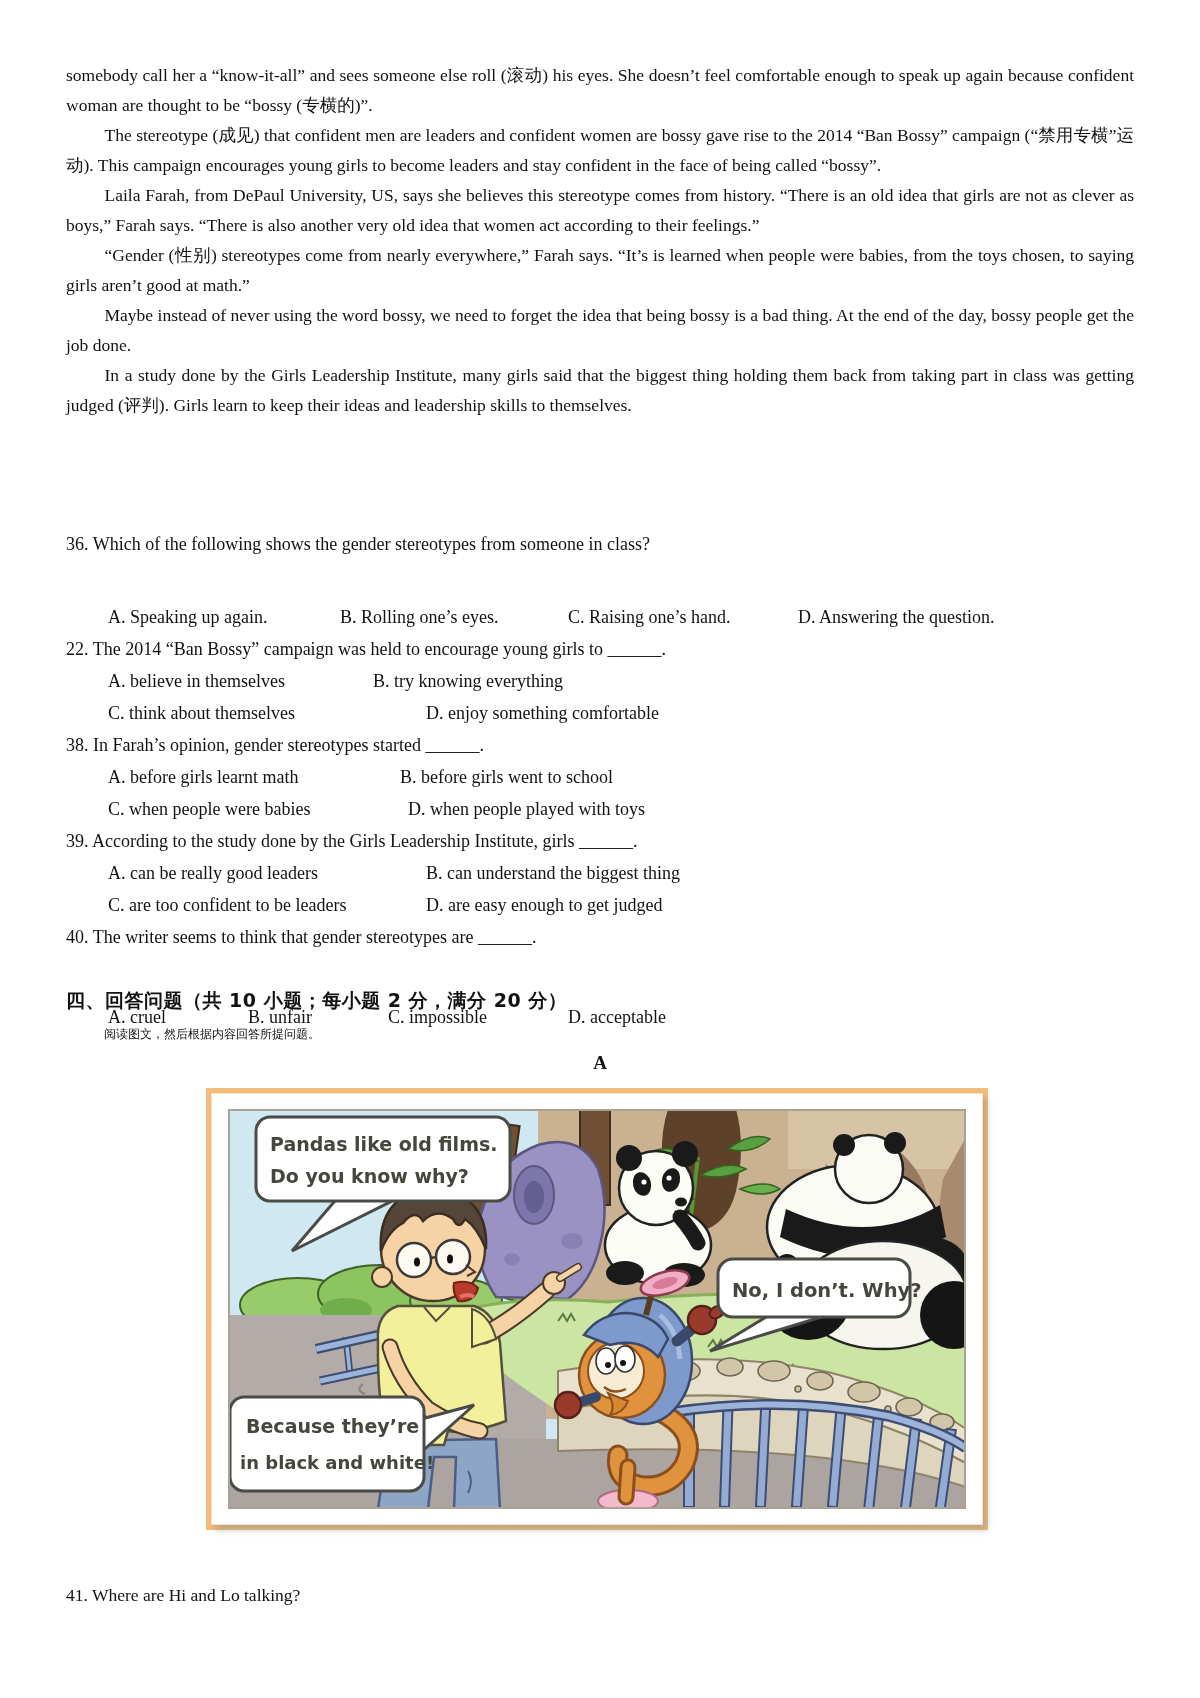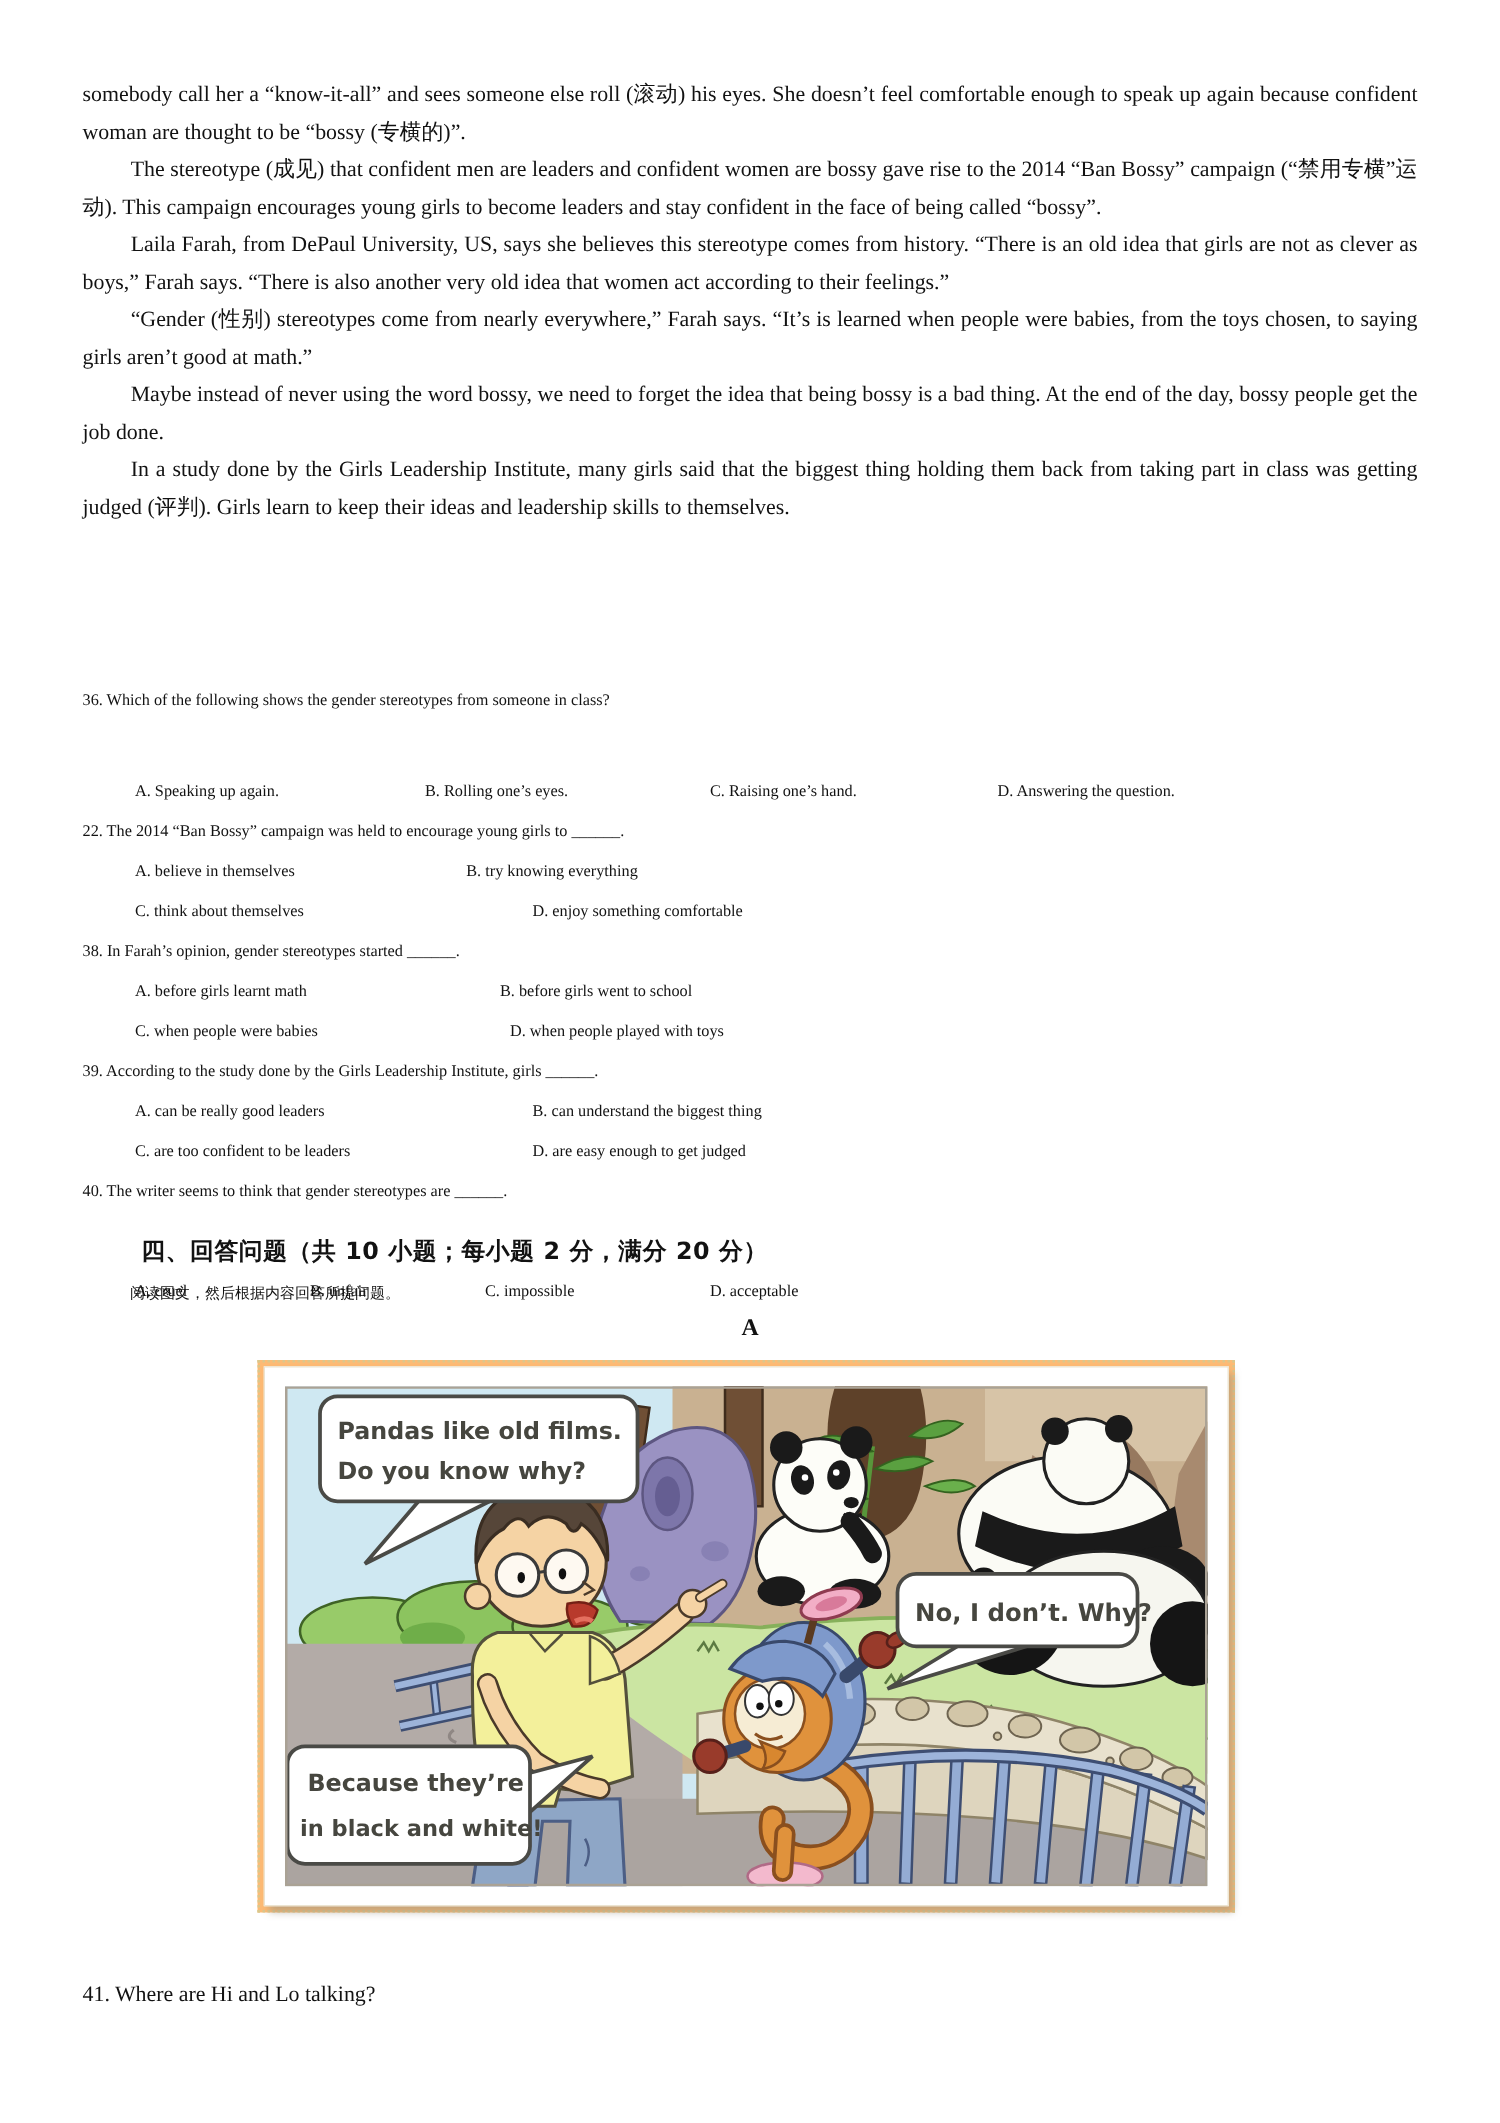--- a/index.html
+++ b/index.html
@@ -8,33 +8,33 @@
     font-family:"Liberation Serif","DejaVu Serif",serif;color:#121212;
     overflow:hidden;
   }
   .passage{
     position:absolute;left:66px;top:60px;width:1068px;
     font-size:17.5px;line-height:30px;text-align:justify;
   }
   .passage p{margin:0;text-indent:2.2em;}
   .passage p.cont{text-indent:0;}
   .questions{
-    position:absolute;left:66px;top:544px;width:1090px;
-    font-size:13px;line-height:32px;
+    position:absolute;left:66px;top:528px;width:1090px;
+    font-size:18px;line-height:32px;
   }
   .qline{white-space:nowrap;}
   .opts{padding-left:42px;white-space:nowrap;}
   .opts span{display:inline-block;}
   .w232{width:232px;} .w228{width:228px;} .w230{width:230px;margin-top:41px;}
   .w265{width:265px;} .w318{width:318px;} .w292{width:292px;}
   .w300{width:300px;} .w140{width:140px;} .w180{width:180px;margin-top:48px;}
   .sec-title{
     position:absolute;left:66px;top:988px;
     font-family:"DejaVu Sans","Liberation Sans",sans-serif;
-    font-weight:bold;font-size:19px;letter-spacing:0.5px;margin-left:47px;
+    font-weight:bold;font-size:19px;letter-spacing:0.5px;
   }
   .sec-instr{position:absolute;left:104px;top:1026px;font-size:12px;}
   .part-label{
     position:absolute;left:66px;top:1052px;width:1068px;text-align:center;
     font-weight:bold;font-size:19px;
   }
   .comic-outer{
     position:absolute;left:206px;top:1088px;
     border:2px dotted #d9c78c;background:#fdba74;padding:3px;
   }

